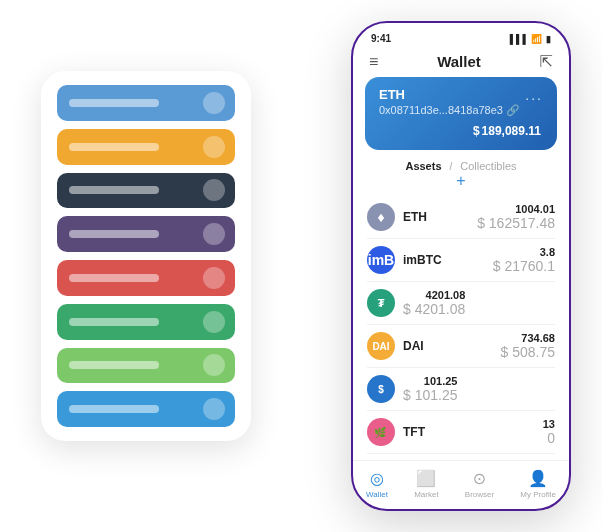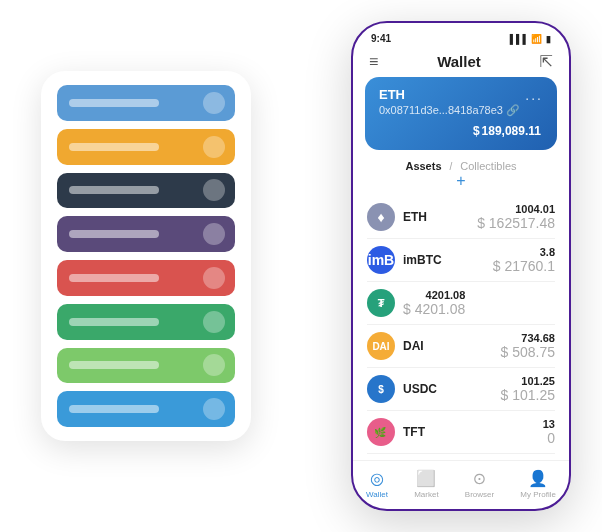--- a/index.html
+++ b/index.html
@@ -405,21 +405,20 @@
         <div class="asset-icon icon-dai" style="font-size:10px;">DAI</div>
         <div class="asset-name">DAI</div>
         <div class="asset-amounts">
           <div class="asset-amount-primary">734.68</div>
           <div class="asset-amount-secondary">$ 508.75</div>
         </div>
       </div>
 
       <div class="asset-item">
         <div class="asset-icon icon-usdc" style="font-size:10px;">$</div>
-        <div class="asset-name">USDC</div>
         <div class="asset-amounts">
           <div class="asset-amount-primary">101.25</div>
           <div class="asset-amount-secondary">$ 101.25</div>
         </div>
       </div>
 
       <div class="asset-item">
         <div class="asset-icon icon-tft" style="font-size:10px;">🌿</div>
         <div class="asset-name">TFT</div>
         <div class="asset-amounts">

